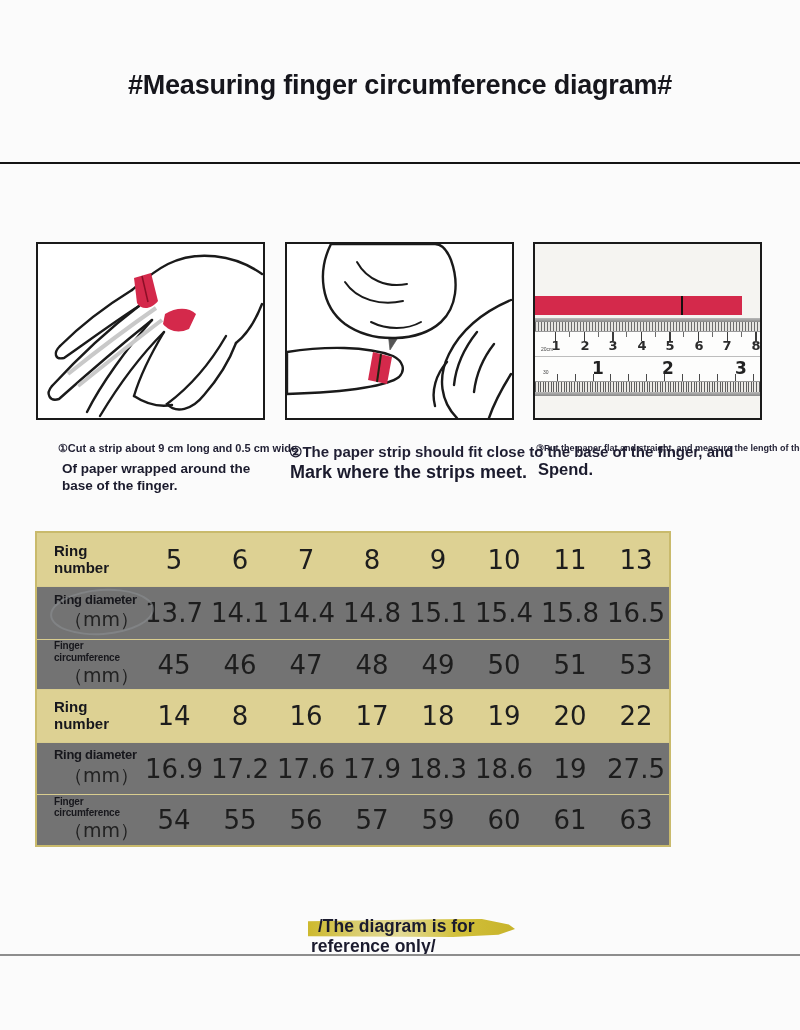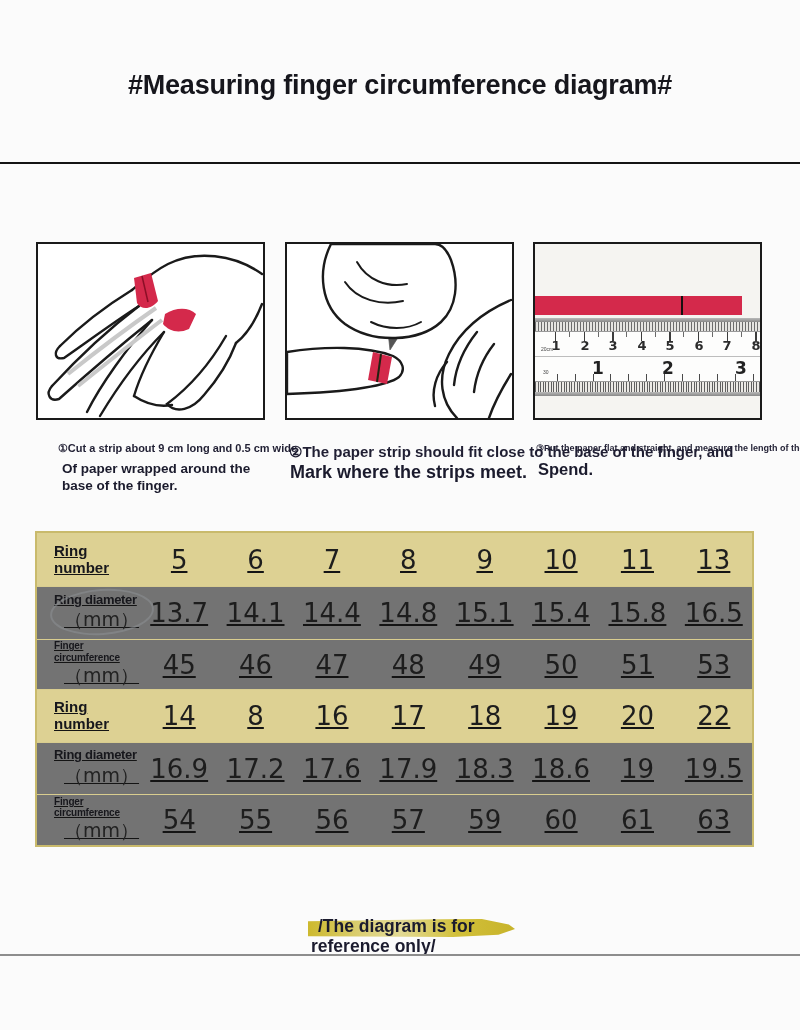--- a/index.html
+++ b/index.html
@@ -56,22 +56,22 @@
   .inch-band { position:relative; height:25px; background:#fdfdfc; border-top:1px solid #bdbdbd; }
   .inch-num { position:absolute; top:1px; width:20px; text-align:center;
     font-size:17px; font-weight:bold; color:#222; font-family:"DejaVu Sans", sans-serif; }
   .inch-unit { position:absolute; left:8px; top:12px; font-size:5px; color:#444; }
   .inch-ticks { position:absolute; bottom:0; left:22px; right:0; height:7px;
     background:repeating-linear-gradient(90deg,#4a4a4a 0 1px,transparent 1px 17.8px); }
   .dense-ticks2 { height:11px; background:repeating-linear-gradient(90deg,#5f5f5f 0 1px,#eceae6 1px 2.6px); border-top:1px solid #9a9a9a; }
 
   
   .size-table {
-    position:absolute; left:35px; top:531px; width:719px;
-    border:2px solid #c9ba6c; background:#fff;text-decoration:underline;
+    position:absolute; left:35px; top:531px; width:636px;
+    border:2px solid #c9ba6c; background:#fff;
   }
   .trow { display:grid; grid-template-columns:104px repeat(8,1fr); align-items:center; }
   .trow + .trow { border-top:1px solid #d9cd8f; }
   .row-khaki { background:#ddd193; }
   .row-white { background:#737373; }
   .r1 { height:53px; } .r2 { height:53px; } .r3 { height:50px; }
   .r4 { height:53px; } .r5 { height:52px; } .r6 { height:51px; }
   .lbl { padding-left:17px; position:relative; }
   .lbl-name  { display:block; font-weight:bold; color:#17171c; line-height:1.12; }
   .lbl-big   { font-size:15px; width:70px; }
@@ -264,21 +264,21 @@
       <span class="lbl-name lbl-mid">Ring diameter</span>
       <span class="lbl-unit">（mm）</span>
     </div>
     <div class="num">16.9</div>
     <div class="num">17.2</div>
     <div class="num">17.6</div>
     <div class="num">17.9</div>
     <div class="num">18.3</div>
     <div class="num">18.6</div>
     <div class="num">19</div>
-    <div class="num">19.5</div>
+    <div class="num">27.5</div>
   </div>
 
   <div class="trow row-white r6">
     <div class="lbl">
       <span class="lbl-name lbl-small">Finger circumference</span>
       <span class="lbl-unit">（mm）</span>
     </div>
     <div class="num">54</div>
     <div class="num">55</div>
     <div class="num">56</div>

